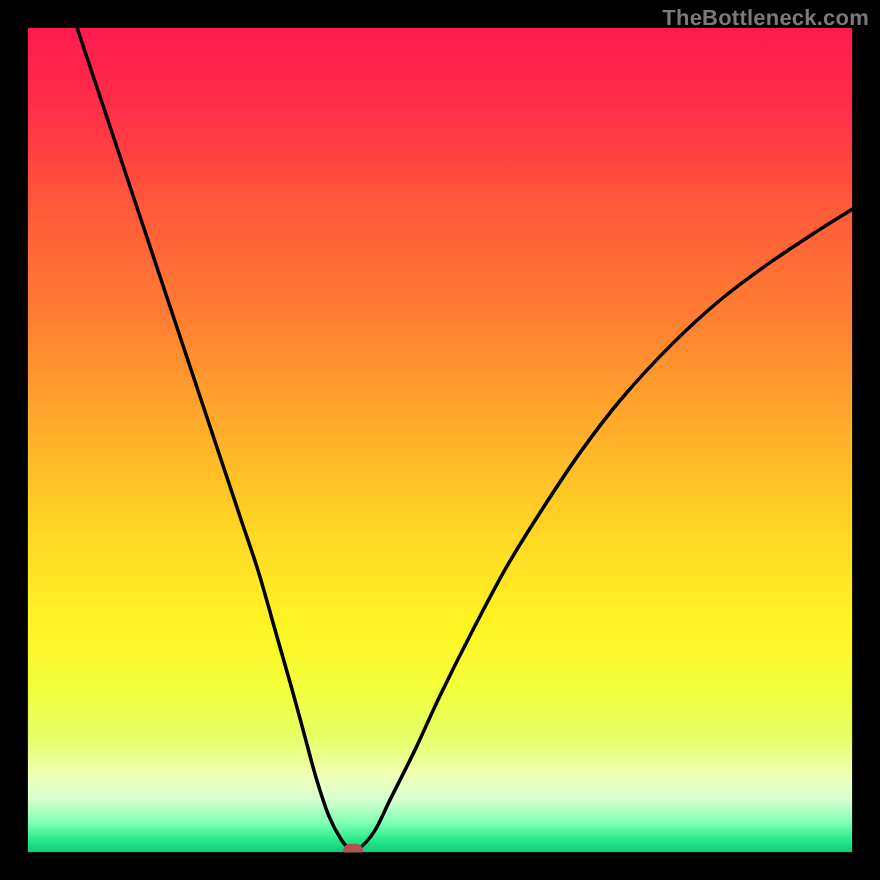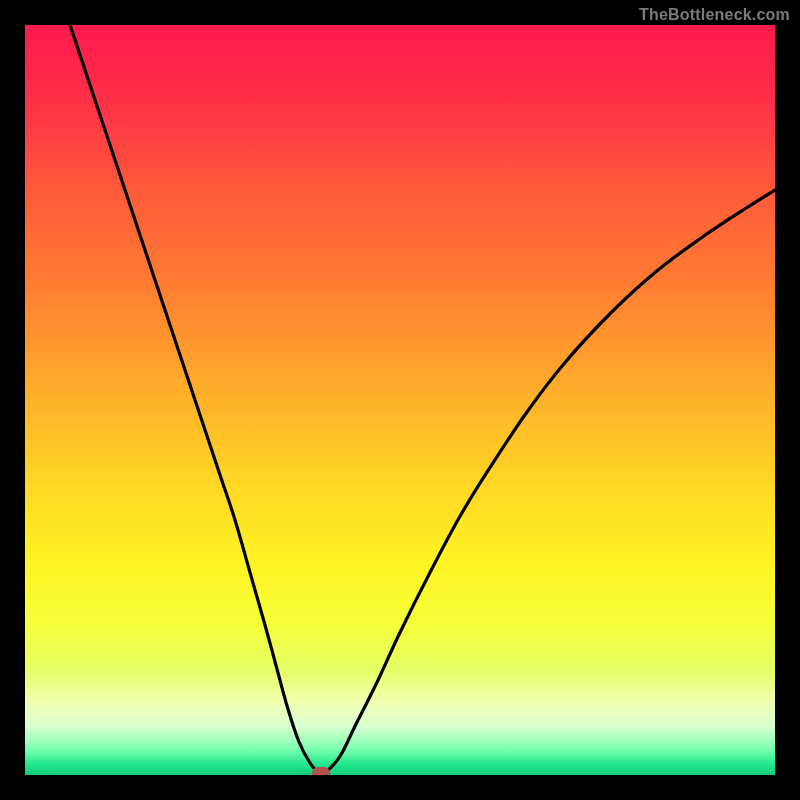--- a/index.html
+++ b/index.html
@@ -16,21 +16,21 @@
     left: 0;
     top: 0;
     width: 800px;
     height: 800px;
     background: #000;
   }
   .watermark {
     position: absolute;
     top: 6px;
     right: 10px;
-    font-size: 16px;
+    font-size: 20px;
     font-weight: 600;
     color: #7a7a7a;
     letter-spacing: 0.2px;
     user-select: none;
   }
   .plot-area {
     position: absolute;
     left: 25px;
     top: 25px;
     width: 750px;

